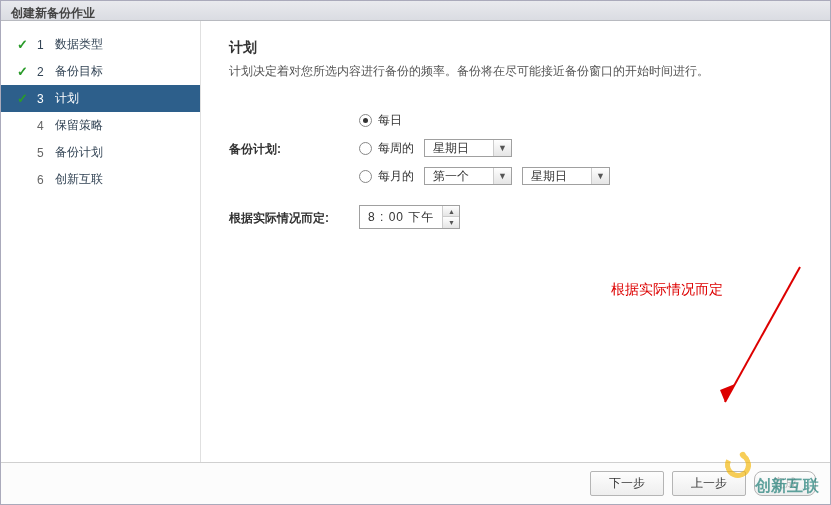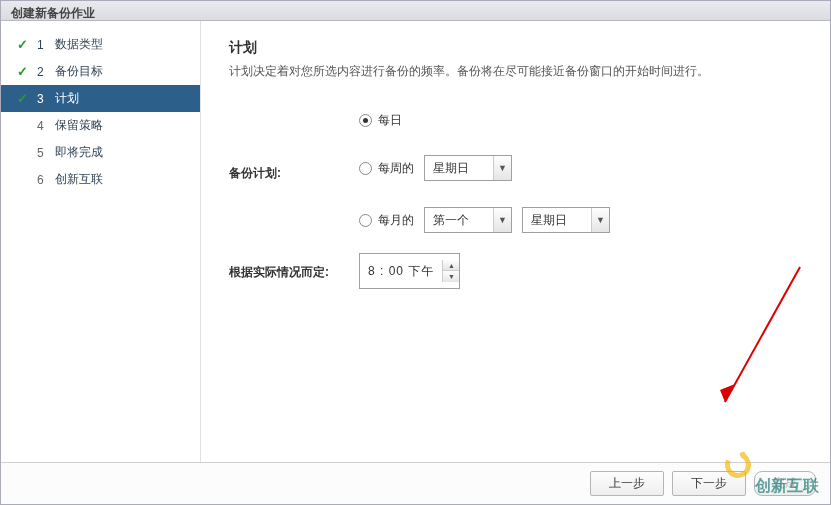--- a/index.html
+++ b/index.html
@@ -94,21 +94,21 @@
     }
     .form-label {
       width: 130px;
       font-weight: bold;
       color: #333;
       padding-top: 2px;
     }
     .options {
       display: flex;
       flex-direction: column;
-      gap: 26px;
+      gap: 10px;
     }
     .opt {
       display: flex;
       align-items: center;
       gap: 6px;
     }
     .radio {
       width: 13px; height: 13px;
       border: 1px solid #888;
       border-radius: 50%;
@@ -122,21 +122,21 @@
       width: 5px; height: 5px;
       background: #333;
       border-radius: 50%;
     }
     .opt-label { }
     .select {
       display: inline-flex;
       align-items: center;
       border: 1px solid #a0a0a0;
       background: #fff;
-      height: 26px;
+      height: 18px;
       margin-left: 4px;
       position: relative;
     }
     .select .val {
       padding: 0 8px;
       min-width: 68px;
     }
     .select .arrow {
       width: 18px;
       text-align: center;
@@ -145,21 +145,21 @@
       color: #555;
       font-size: 9px;
       height: 100%;
       display:flex;align-items:center;justify-content:center;
     }
     .time-box {
       display: inline-flex;
       align-items: center;
       border: 1px solid #a0a0a0;
       background: #fff;
-      height: 36px;
+      height: 24px;
     }
     .time-box .val {
       padding: 0 8px;
       letter-spacing: 1px;
     }
     .spinner {
       display: flex;
       flex-direction: column;
       border-left: 1px solid #ccc;
     }
@@ -266,21 +266,21 @@
         <span class="lbl">计划</span>
       </div>
       <div class="step">
         <span class="chk"></span>
         <span class="num">4</span>
         <span class="lbl">保留策略</span>
       </div>
       <div class="step">
         <span class="chk"></span>
         <span class="num">5</span>
-        <span class="lbl">即将完成</span>
+        <span class="lbl">备份计划</span>
       </div>
       <div class="step">
         <span class="chk"></span>
         <span class="num">6</span>
         <span class="lbl">创新互联</span>
       </div>
     </div>
 
     <div class="main">
       <div class="heading">计划</div>
@@ -320,31 +320,32 @@
         <div class="form-label">根据实际情况而定:</div>
         <div class="time-box">
           <span class="val">8 : 00 下午</span>
           <div class="spinner">
             <div class="btn">▲</div>
             <div class="btn">▼</div>
           </div>
         </div>
       </div>
 
+      <div class="note-red">根据实际情况而定</div>
 
       <svg class="arrow-annotation" viewBox="0 0 120 160">
         <line x1="110" y1="5" x2="35" y2="140" stroke="#d00" stroke-width="2"></line>
         <polygon points="35,140 45,122 30,128" fill="#d00"></polygon>
       </svg>
     </div>
   </div>
 
   <div class="footer">
+    <div class="btn-flat">下一步</div>
     <div class="btn-flat">上一步</div>
-    <div class="btn-flat">下一步</div>
     <div class="btn-flat disabled">完成</div>
   </div>
 </div>
 
 <div class="watermark">
   <div class="c-disc"></div>
   <div class="c-text">创新互联</div>
 </div>
 
 </body></html>

